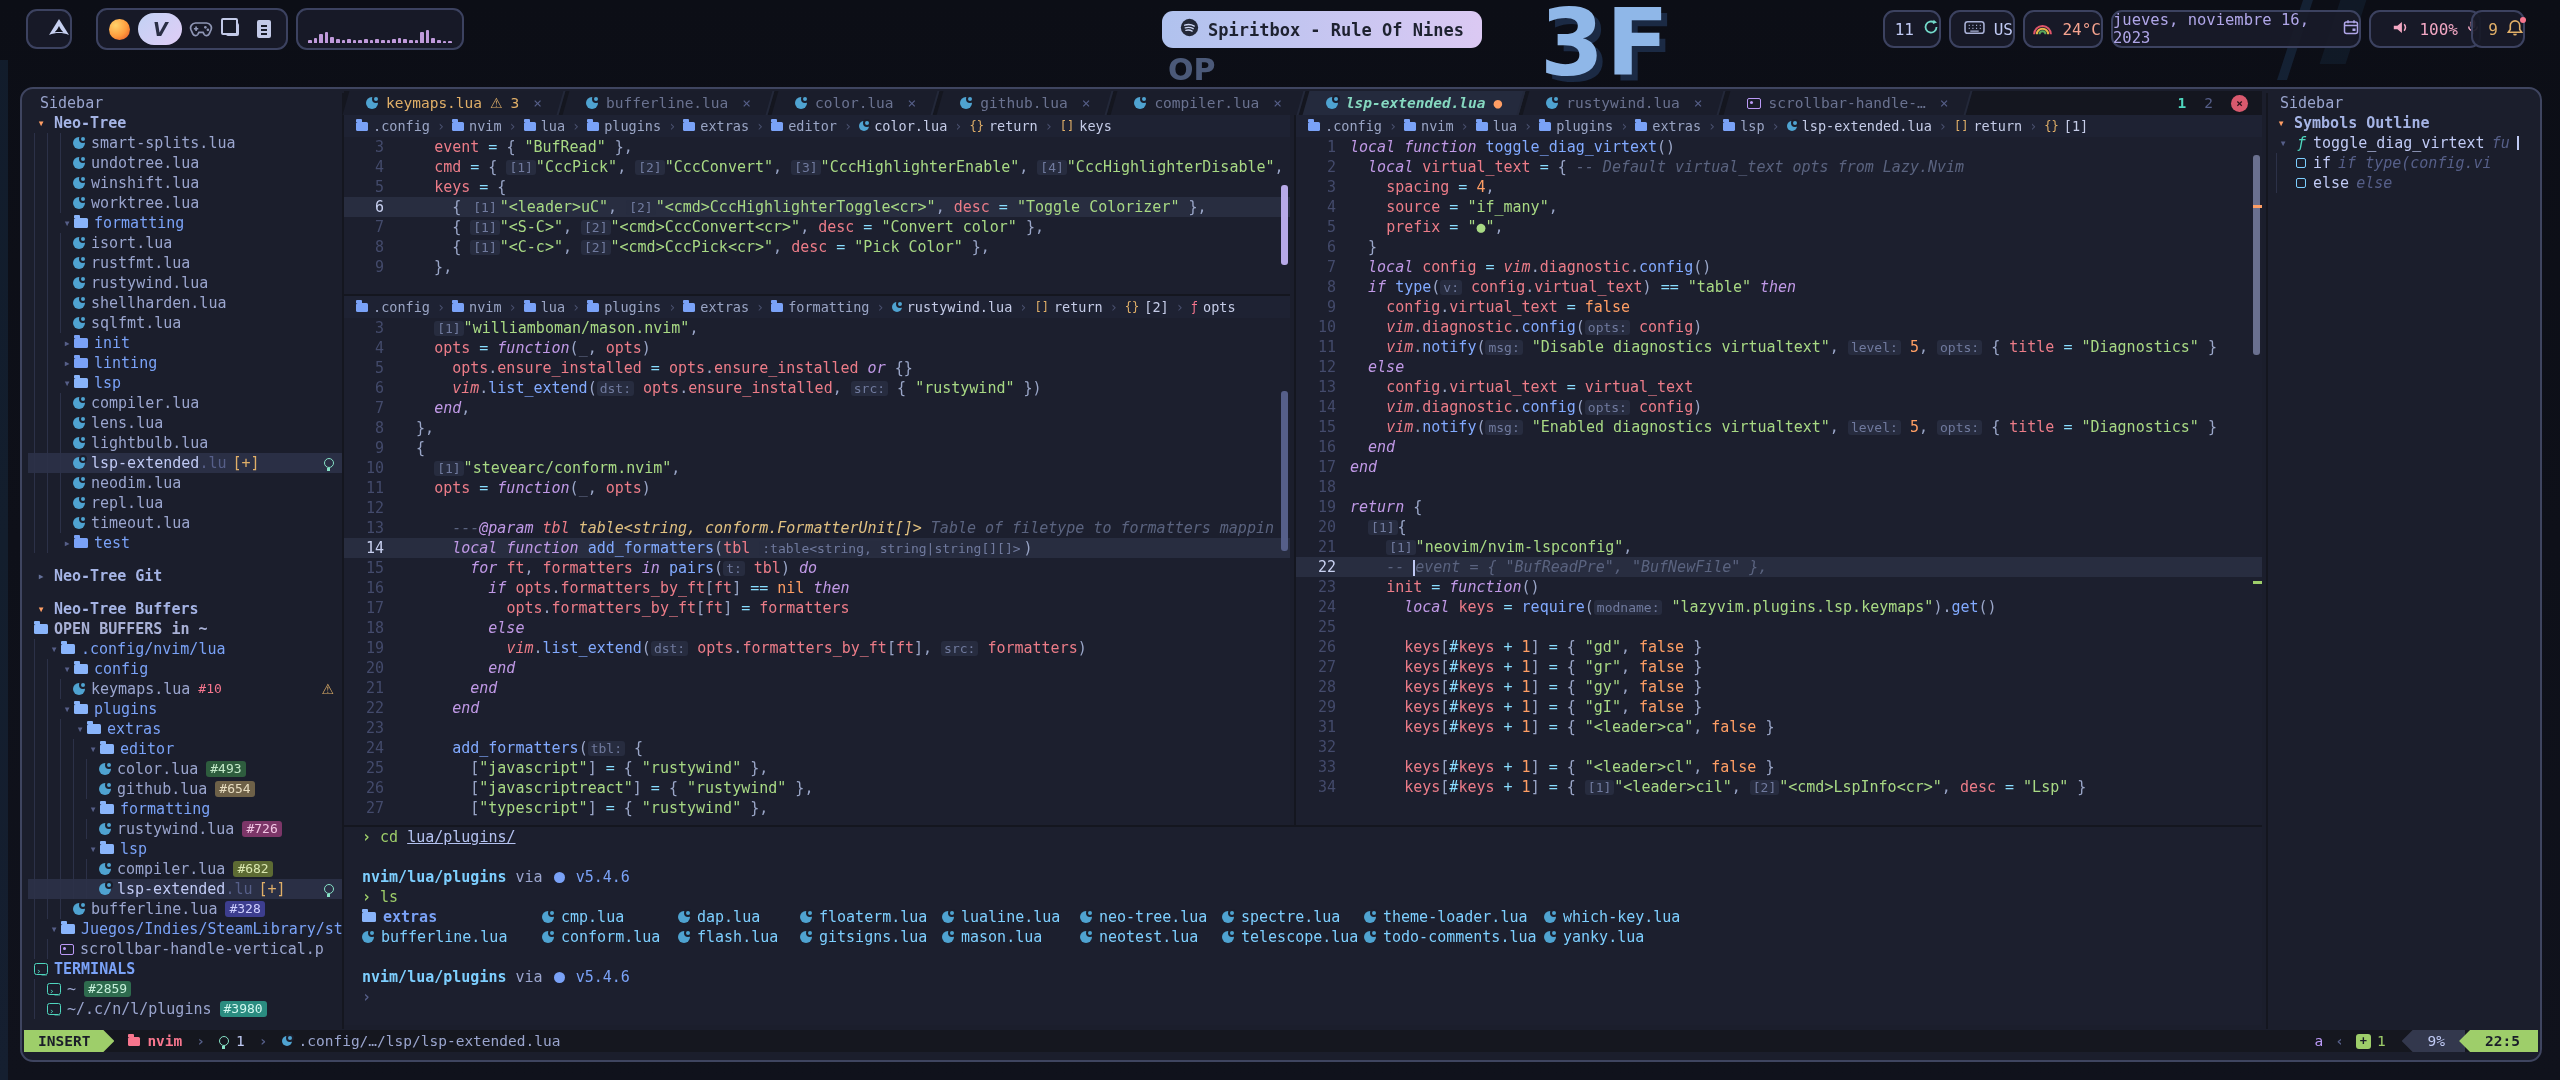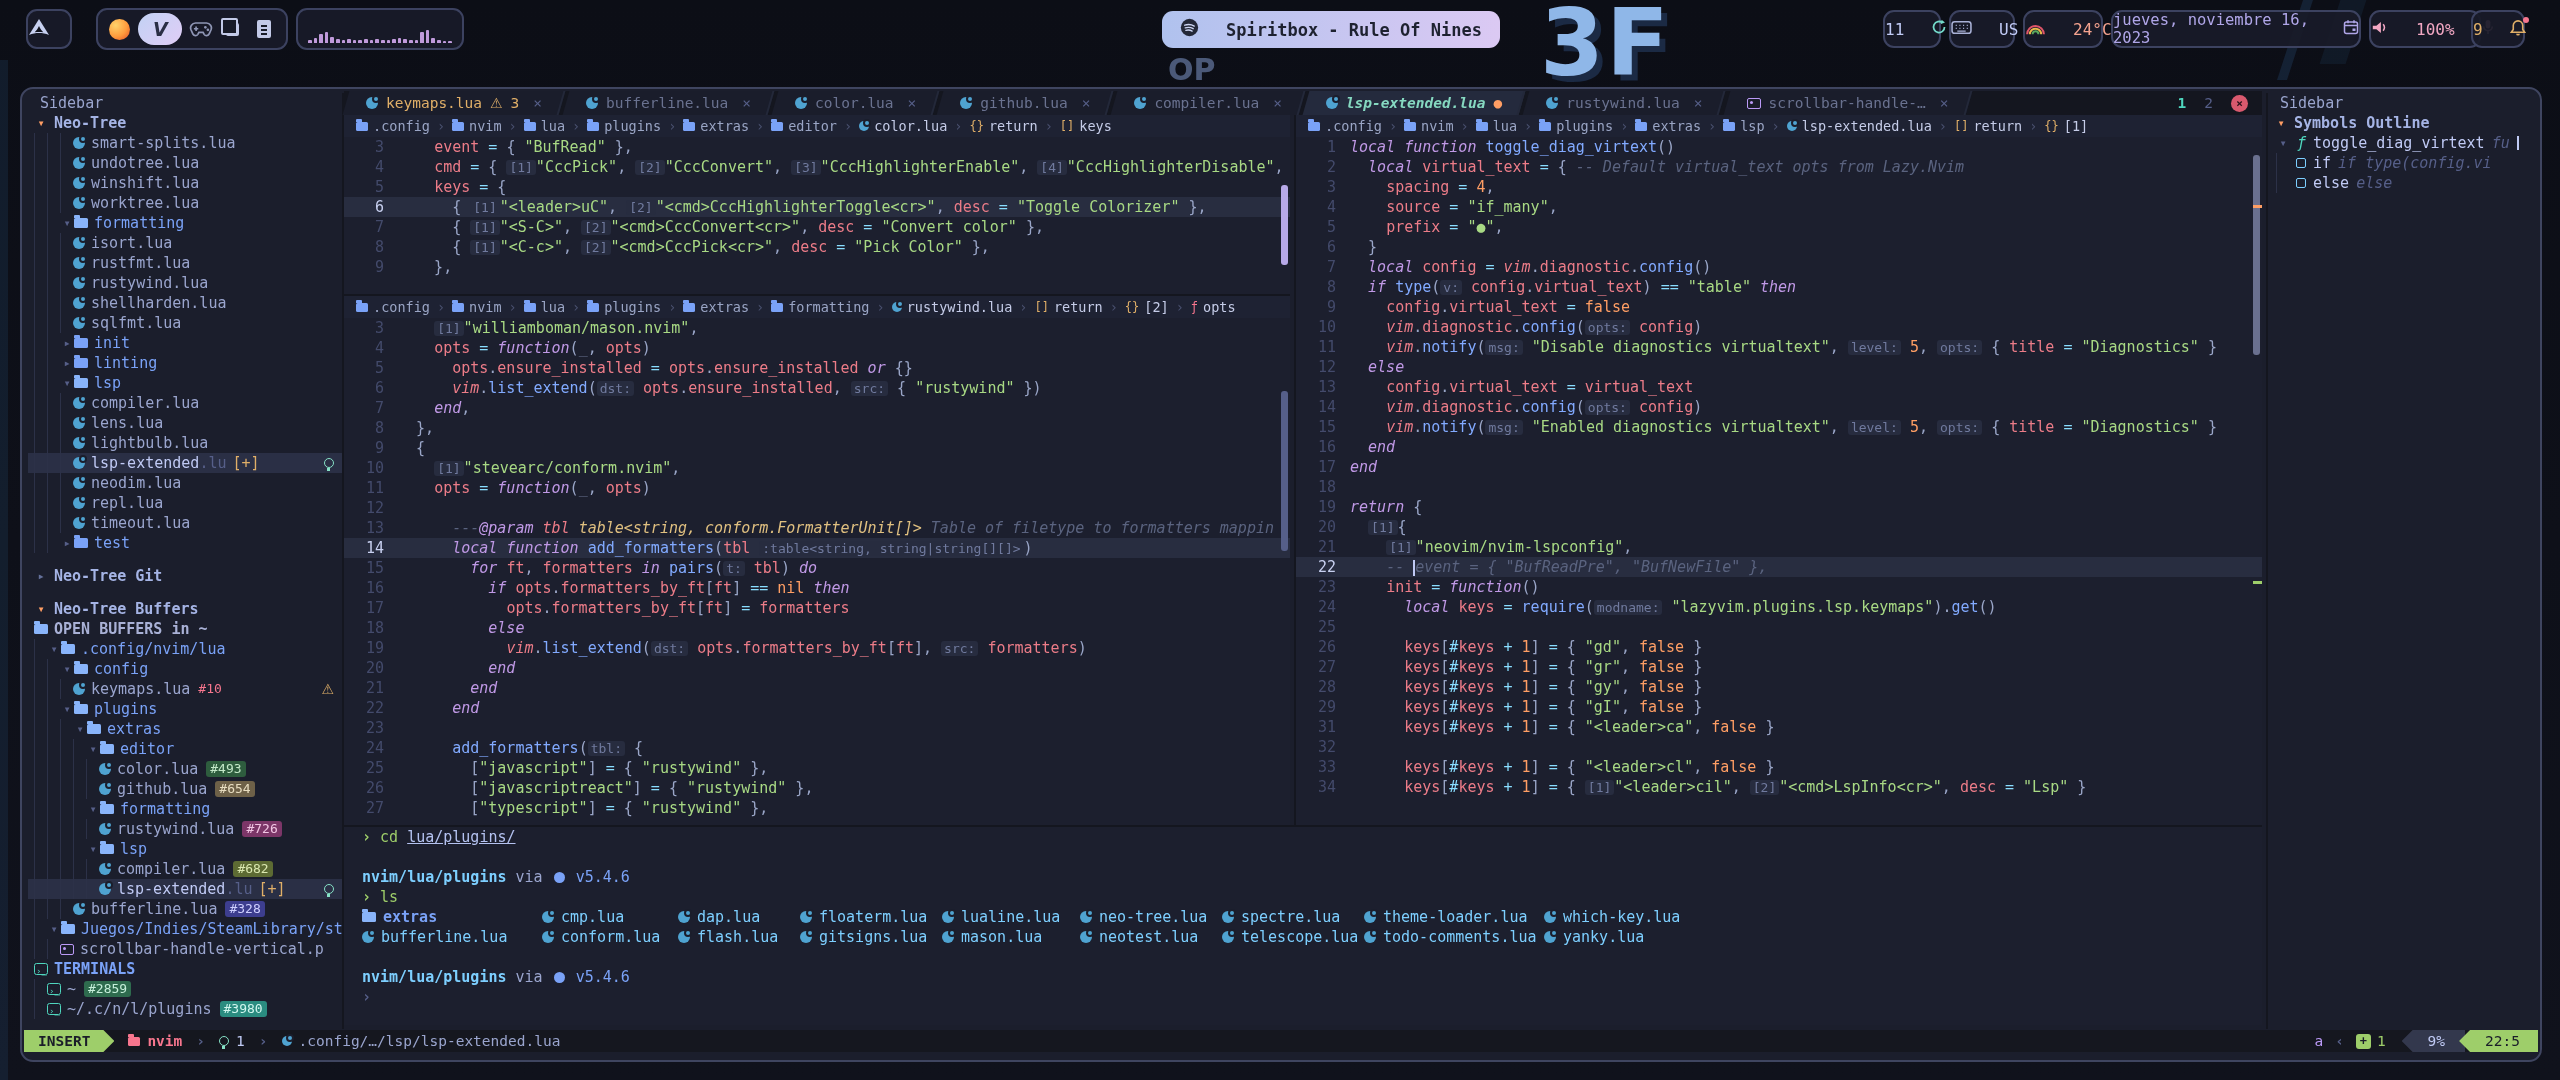--- a/index.html
+++ b/index.html
@@ -4,21 +4,21 @@
 <style>
   html,body{margin:0;padding:0;background:#0b0d14;width:2560px;height:1080px;overflow:hidden;}
   *{box-sizing:border-box;}
   #root{position:relative;width:2560px;height:1080px;background:linear-gradient(180deg,#0c0e16 0%,#10121c 100%);font-family:"DejaVu Sans Mono",monospace;color:#a9b1d6;}
   
   #wallpaper{position:absolute;inset:0;overflow:hidden;}
   .wp-3f{position:absolute;left:1540px;top:-10px;font-family:"DejaVu Sans",sans-serif;font-weight:bold;font-size:92px;letter-spacing:2px;color:#8fb7e8;text-shadow:6px 6px 0 #1b2a44;}
   .wp-op{position:absolute;left:1168px;top:52px;font-family:"DejaVu Sans",sans-serif;font-weight:bold;font-size:30px;color:#7f97c9;opacity:.55;}
   .wp-shape{position:absolute;background:#24466b;opacity:.35;}
   
-  .pill{position:absolute;height:38px;background:rgba(24,27,40,.94);border:2px solid #3c4260;border-radius:11px;display:flex;align-items:center;justify-content:flex-start;gap:27px;color:#c0caf5;font-size:16px;}
+  .pill{position:absolute;height:38px;background:rgba(24,27,40,.94);border:2px solid #3c4260;border-radius:11px;display:flex;align-items:center;justify-content:flex-end;gap:9px;color:#c0caf5;font-size:16px;}
   .pill.arch{left:26px;top:9px;width:46px;height:40px;}
   .pill.dock{left:96px;top:8px;width:192px;height:42px;justify-content:space-around;padding:0 8px;gap:4px;}
   .dockicon{width:26px;height:26px;display:flex;align-items:center;justify-content:center;}
   .dockicon.active{width:44px;height:32px;border-radius:16px;background:linear-gradient(135deg,#c2d2f4,#e0cdf6);color:#2a2f45;font-weight:bold;font-style:italic;font-family:"DejaVu Sans",sans-serif;font-size:19px;}
   .ff-ball{width:21px;height:21px;border-radius:50%;background:radial-gradient(circle at 32% 30%,#ffd36b 0%,#ff9b3d 55%,#e85d2a 90%);}
   .copy-ic{position:relative;width:13px;height:13px;border:2px solid #c3cae8;border-radius:2px;}
   .copy-ic::before{content:"";position:absolute;left:-7px;top:-7px;width:13px;height:13px;border:2px solid #c3cae8;border-radius:2px;background:#181b28;}
   .file-ic{position:relative;width:14px;height:18px;border:2px solid #c3cae8;border-radius:2px;background:#c3cae8;}
   .file-ic::before{content:"";position:absolute;left:2px;top:3px;width:6px;height:1.5px;background:#181b28;box-shadow:0 4px 0 #181b28,0 8px 0 #181b28;}
   .pill.visualizer{left:296px;top:8px;width:168px;height:42px;align-items:flex-end;justify-content:flex-start;gap:2px;padding:5px 10px;}
@@ -154,21 +154,21 @@
   .sb-sep{color:#565f89;margin-left:14px;font-weight:bold;}
   .sb-count{color:#c0caf5;}
   .sb-path{color:#9aa5ce;}
   .sb-right{margin-left:auto;display:flex;align-items:center;height:22px;}
   .sb-flag{color:#bb9af7;}
   .sb-sep2{color:#565f89;margin:0 12px;font-weight:bold;}
   .plusbox{display:inline-block;width:15px;height:15px;border-radius:3px;background:#9ece6a;color:#1a1d29;font-weight:bold;font-size:12px;line-height:15px;text-align:center;}
   .plusbox::before{content:"+";}
   .sb-plus{display:flex;align-items:center;gap:6px;color:#9ece6a;margin-right:16px;}
   .sb-pct{height:22px;line-height:22px;background:#33384d;color:#c0caf5;padding:0 20px 0 26px;clip-path:polygon(11px 0,100% 0,100% 100%,11px 100%,0 50%);}
-  .sb-loc{height:22px;line-height:22px;background:#9ece6a;color:#1a1d29;font-weight:normal;padding:0 18px 0 26px;clip-path:polygon(11px 0,100% 0,100% 100%,11px 100%,0 50%);margin-left:-6px;}
+  .sb-loc{height:22px;line-height:22px;background:#9ece6a;color:#1a1d29;font-weight:bold;padding:0 18px 0 26px;clip-path:polygon(11px 0,100% 0,100% 100%,11px 100%,0 50%);margin-left:-6px;}
   
   .sym-row{height:20px;line-height:20px;display:flex;align-items:center;gap:7px;padding-left:8px;white-space:nowrap;overflow:hidden;}
   .sym-name{color:#c0caf5;}
   .sym-suffix{color:#565f89;font-style:italic;}
   .sym-cursor{display:inline-block;width:2px;height:14px;background:#c0caf5;}
 </style>
 </head>
 <body>
 
 <div id="root">

